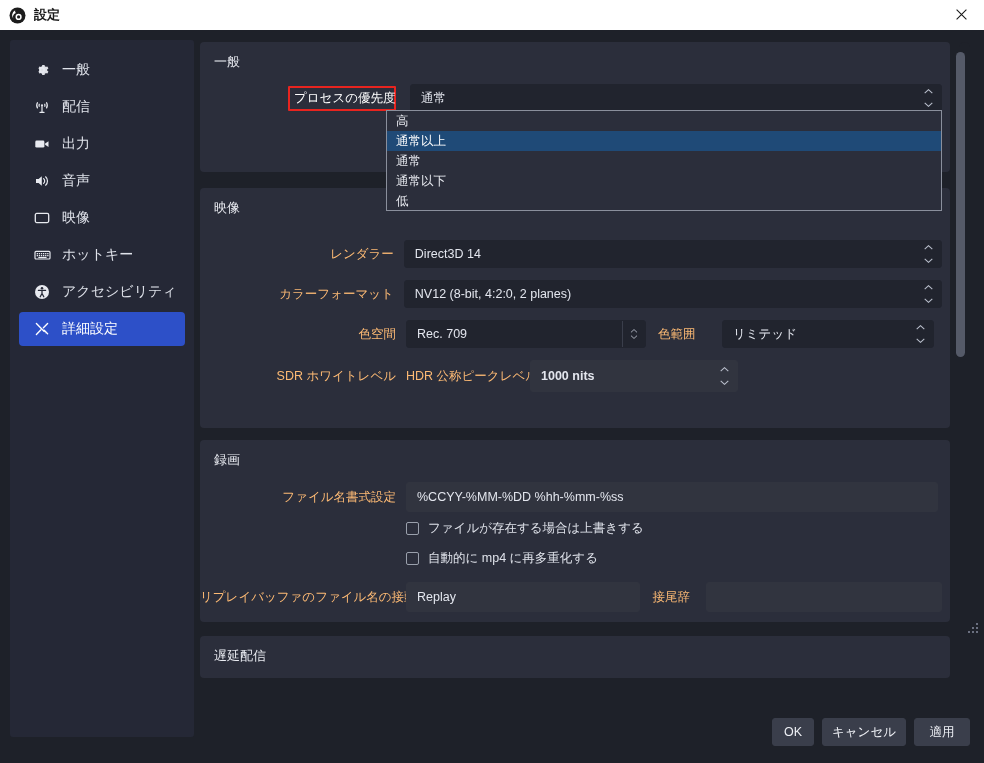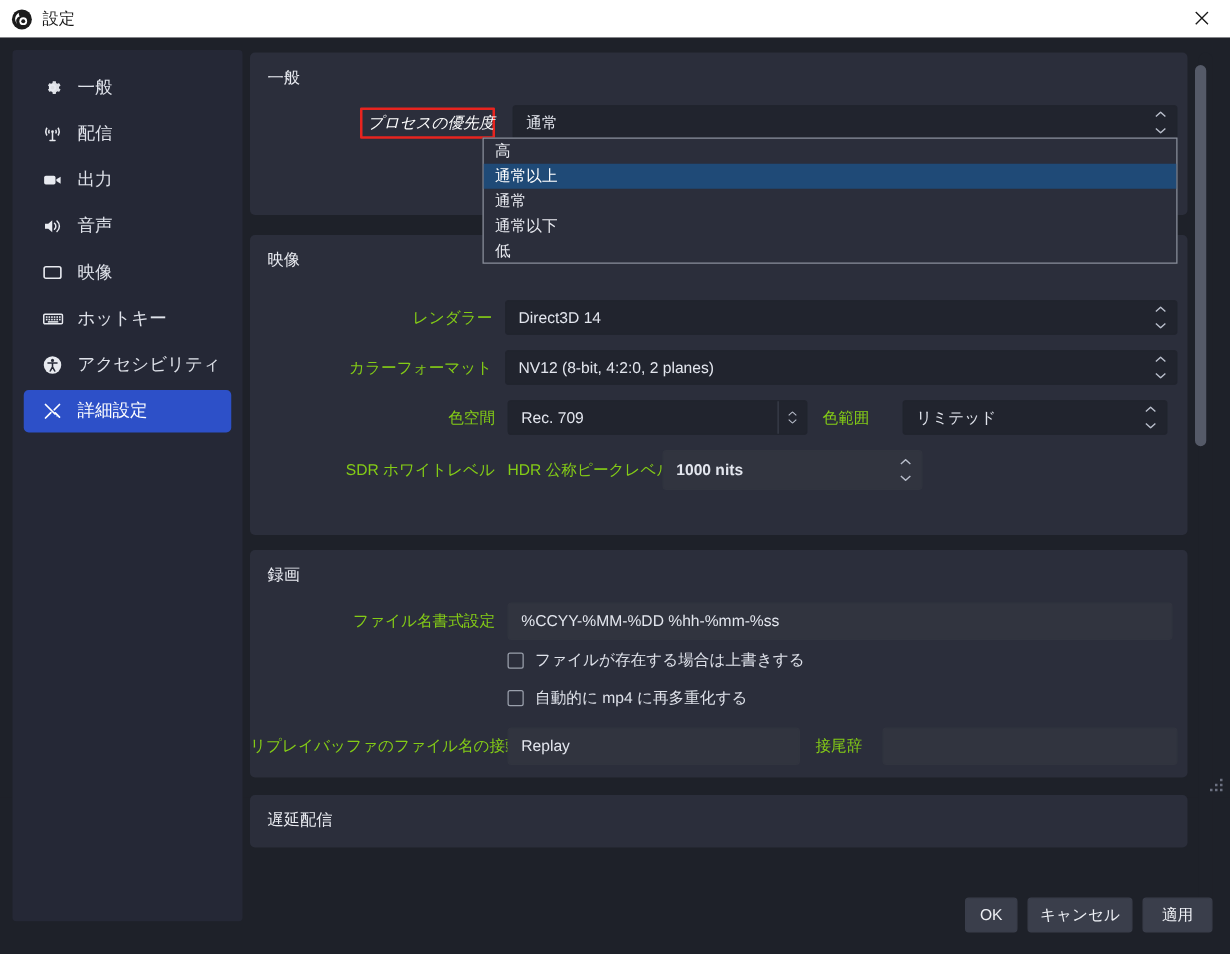--- a/index.html
+++ b/index.html
@@ -14,21 +14,21 @@
   }
   
   .titlebar{
     position:absolute;left:0;top:0;width:984px;height:30px;
     background:#ffffff;
     border-bottom:1px solid #d8d8d8;
     display:flex;align-items:center;
   }
   .tb-logo{width:17px;height:17px;margin-left:9px;flex:0 0 auto;position:relative;}
   .tb-logo svg{display:block;}
-  .tb-title{margin-left:8px;color:#1a1a1a;font-size:13px;}
+  .tb-title{margin-left:8px;color:#1a1a1a;font-size:13px;font-weight:bold;}
   .tb-close{
     position:absolute;right:0;top:0;width:46px;height:29px;
     display:flex;align-items:center;justify-content:center;
     color:#1b1b1b;font-size:15px;line-height:1;
   }
   
   .window-body{position:absolute;left:0;top:30px;width:984px;height:608px;background:#1e2129;}
 
   
   .sidebar{
@@ -65,21 +65,21 @@
   .group{
     position:absolute;left:4px;width:750px;
     background:#2b2e3b;border-radius:4px;
   }
   .group-title{
     position:absolute;left:14px;top:11px;
     font-size:13px;color:#e9ebf1;
   }
   .row{position:absolute;display:flex;align-items:center;}
   .lbl{
-    font-size:12.5px;color:#84cc16;text-align:right;
+    font-size:12.5px;color:#fdba74;text-align:right;
     white-space:nowrap;
   }
   .lbl.redbox{
     border:2px solid #e8241f;
     padding:2px 4px;
     color:#ffffff;
     border-radius:1px;
   }
   .field{
     background:#21242e;border:1px solid #21242e;border-radius:3px;
@@ -259,21 +259,21 @@
   <div class="content">
 
     <div class="scrolltrack">
       <div class="scrollthumb"></div>
     </div>
 
     <div class="group" style="top:2px;height:130px;">
       <div class="group-title">一般</div>
 
       <div class="row" style="left:0;top:42px;width:742px;">
-        <div class="lbl redbox" style="width:96px;margin-left:88px;text-align:right;font-style:italic;">プロセスの優先度</div>
+        <div class="lbl redbox" style="width:96px;margin-left:88px;text-align:right;">プロセスの優先度</div>
         <div class="field" style="margin-left:14px;width:544px;">
           <span>通常</span>
           <span class="spin">
             <svg width="9" height="5" viewBox="0 0 9 5">
                 <path d="M0.7 4.2L4.5 0.7 8.3 4.2" fill="none" stroke="#b9becb" stroke-width="1.1"></path>
               </svg>
             <svg width="9" height="5" viewBox="0 0 9 5">
                 <path d="M0.7 0.8L4.5 4.3 8.3 0.8" fill="none" stroke="#b9becb" stroke-width="1.1"></path>
               </svg>
           </span>

